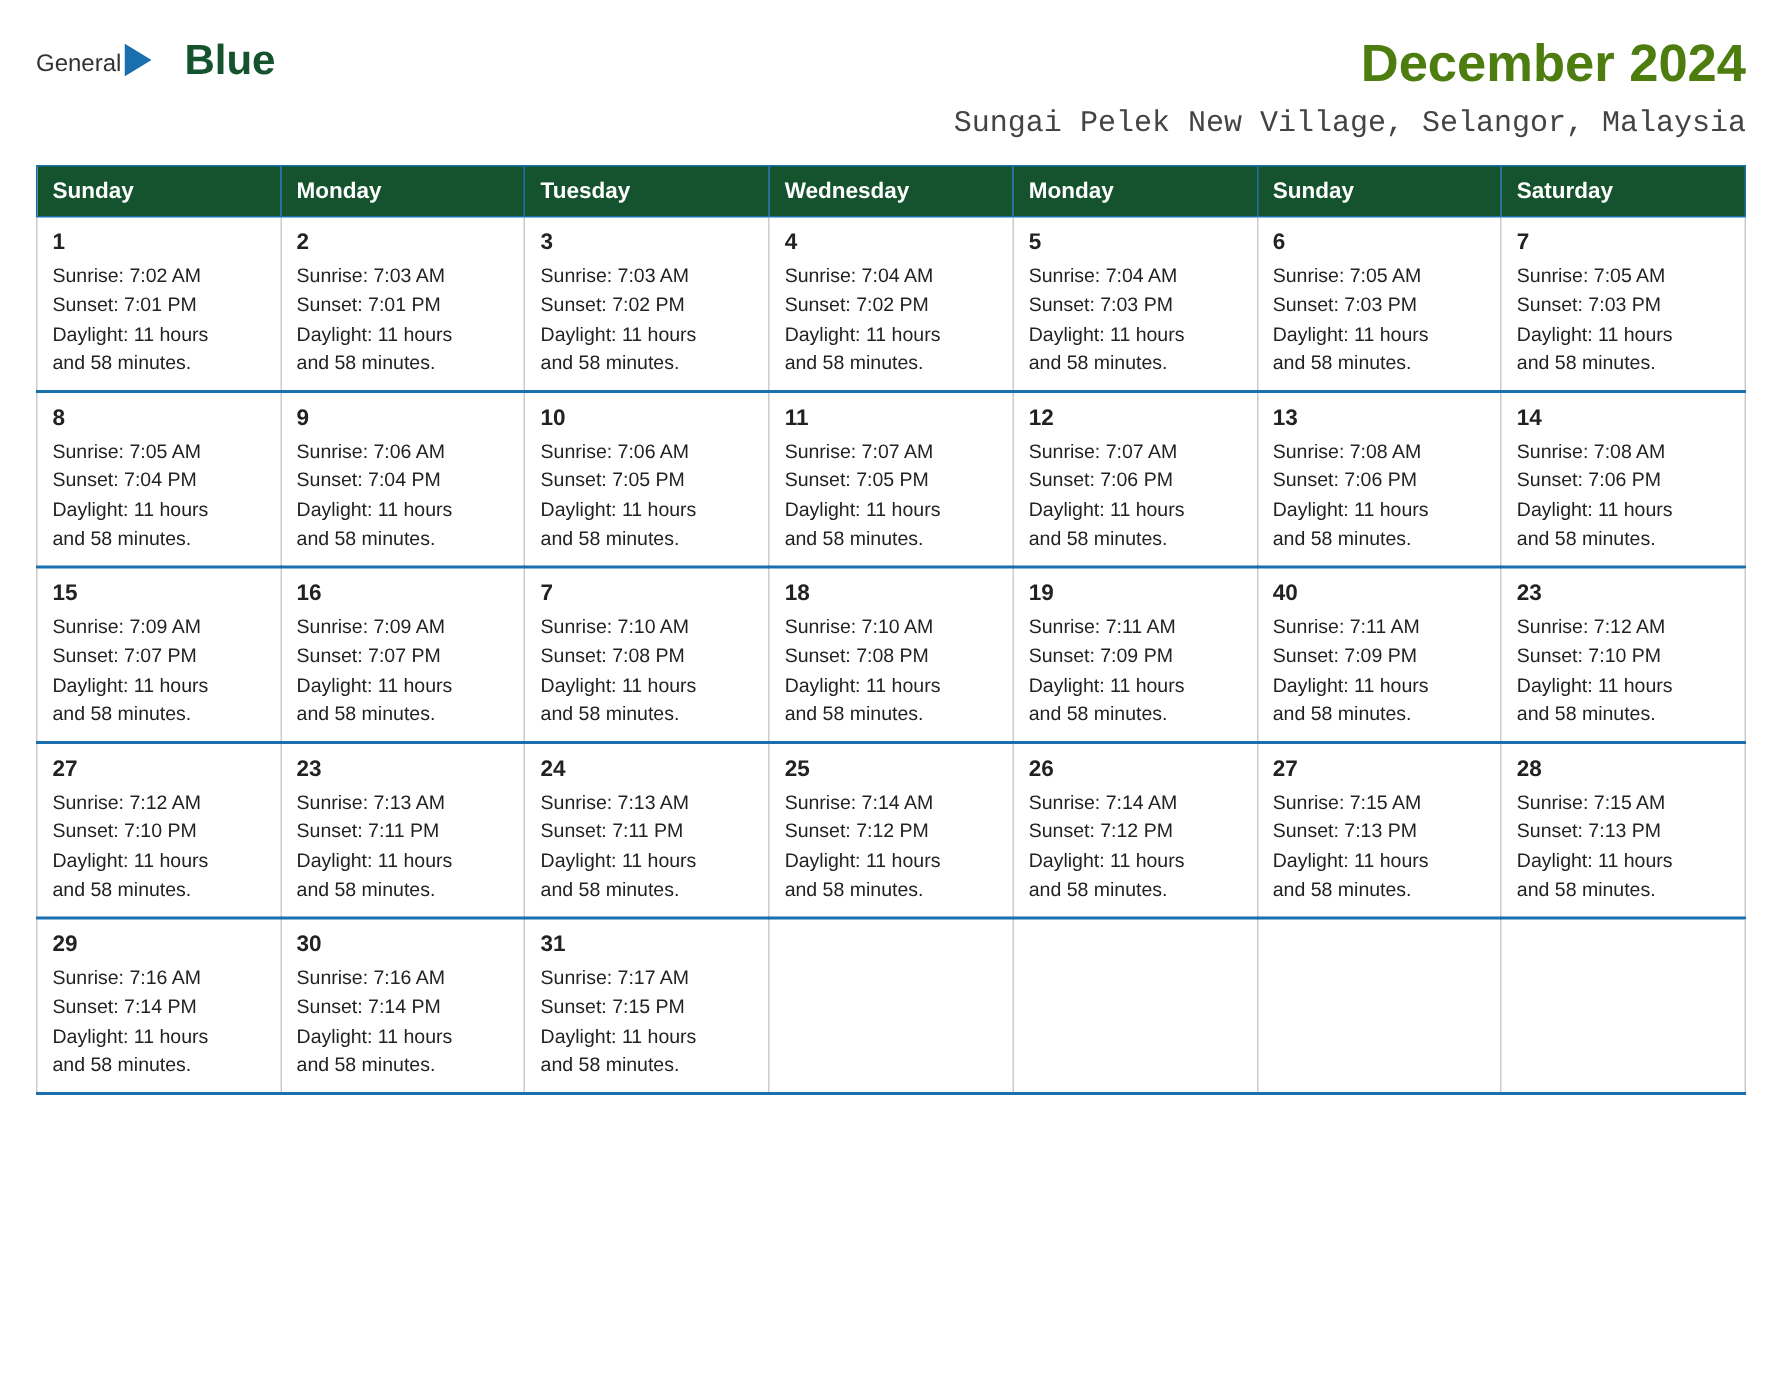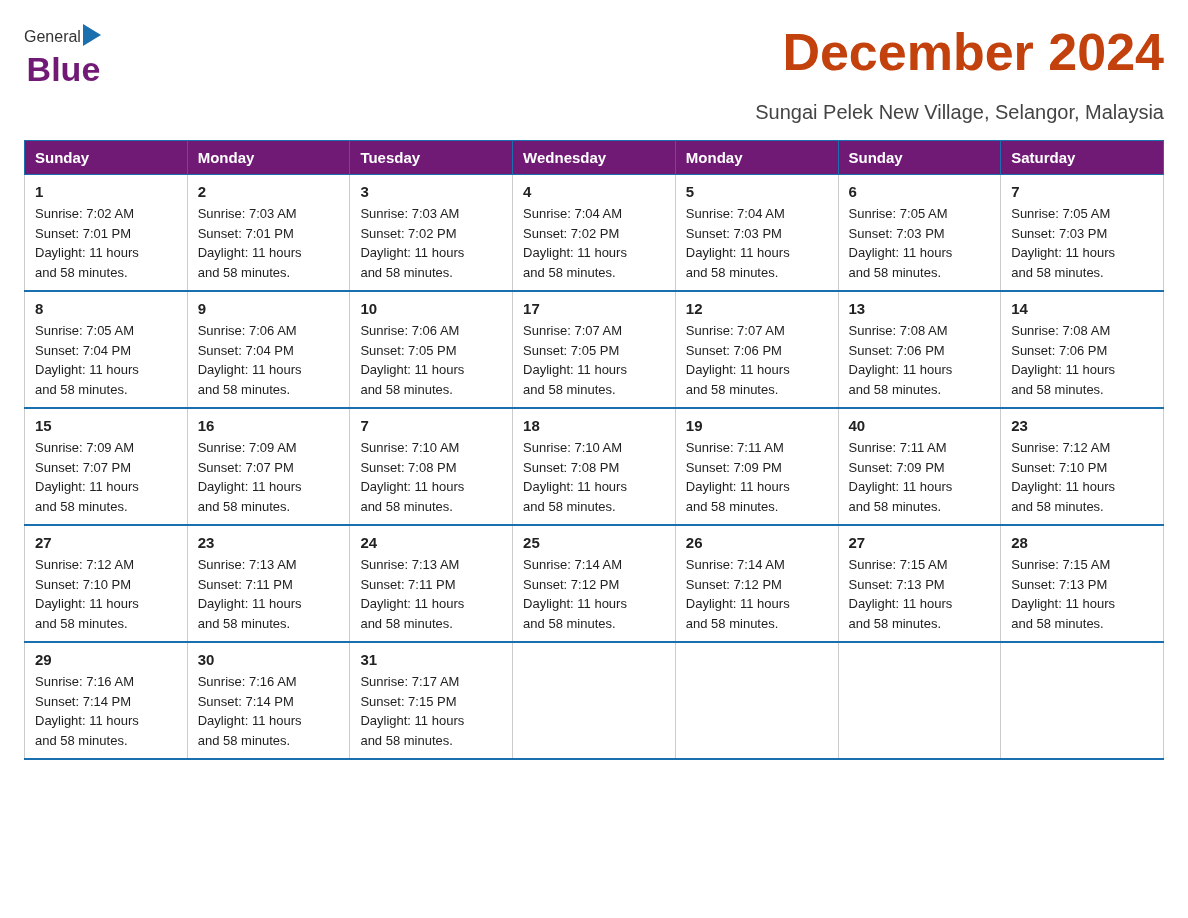--- a/index.html
+++ b/index.html
@@ -11,46 +11,47 @@
       min-height: 918px;
     }
     .header {
       display: flex;
       justify-content: space-between;
       align-items: flex-start;
       margin-bottom: 16px;
     }
     .logo {
       display: flex;
-      flex-direction: column;
-      align-items: center;
+      flex-direction: row;
+      align-items: flex-end;
     }
     .logo-general { color: #333; }
-    .logo-blue { color: #701a75; font-size: 34px; font-weight: bold; }
+    .logo-blue { color: #14532d; font-size: 28px; font-weight: bold; margin-left: 20px; }
     .title-area {
       text-align: right;
     }
     .month-title {
-      font-size: 52px;
+      font-size: 35px;
       font-weight: bold;
-      color: #c2410c;
+      color: #4d7c0f;
       line-height: 1.1;
     }
     .location-title {
       font-size: 20px;
       color: #444;
-      margin-top: 20px;
+      margin-top: 8px;
+      font-family: Liberation Mono, monospace;
     }
     table {
       width: 100%;
       border-collapse: collapse;
       table-layout: fixed;
     }
     thead th {
-      background-color: #701a75;
+      background-color: #14532d;
       color: #fff;
       font-size: 15px;
       font-weight: bold;
       padding: 8px 10px;
       text-align: left;
       border: 1px solid #1a6faf;
     }
     tbody td {
       vertical-align: top;
       padding: 8px 10px;
@@ -204,21 +205,21 @@
         <td>
         <span class="day-num">10</span>
         <div class="day-info">
           Sunrise: 7:06 AM<br>
           Sunset: 7:05 PM<br>
           Daylight: 11 hours<br>
           and 58 minutes.
         </div>
       </td>
         <td>
-        <span class="day-num">17</span>
+        <span class="day-num">11</span>
         <div class="day-info">
           Sunrise: 7:07 AM<br>
           Sunset: 7:05 PM<br>
           Daylight: 11 hours<br>
           and 58 minutes.
         </div>
       </td>
         <td>
         <span class="day-num">12</span>
         <div class="day-info">

